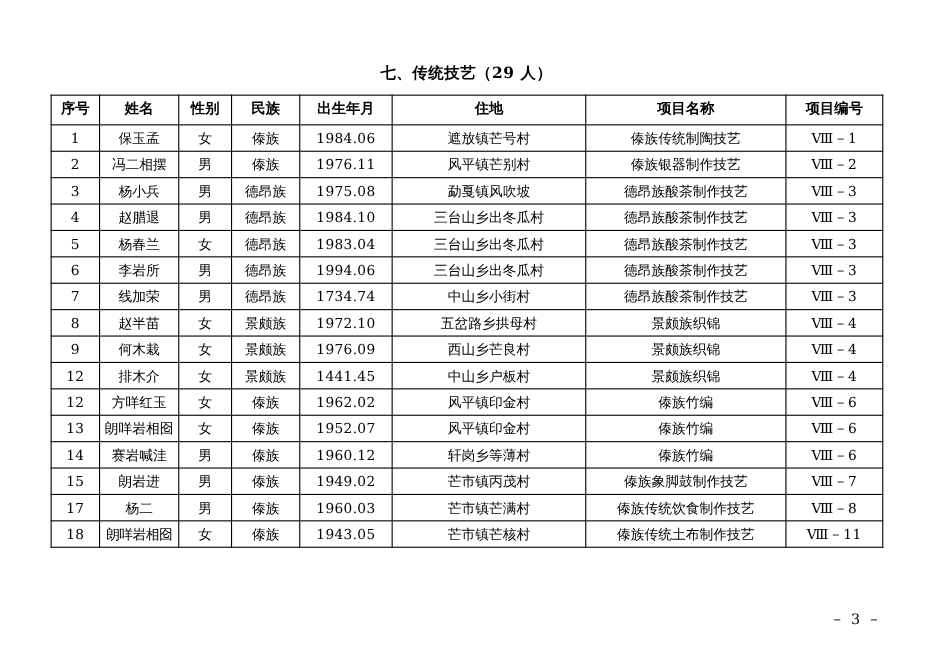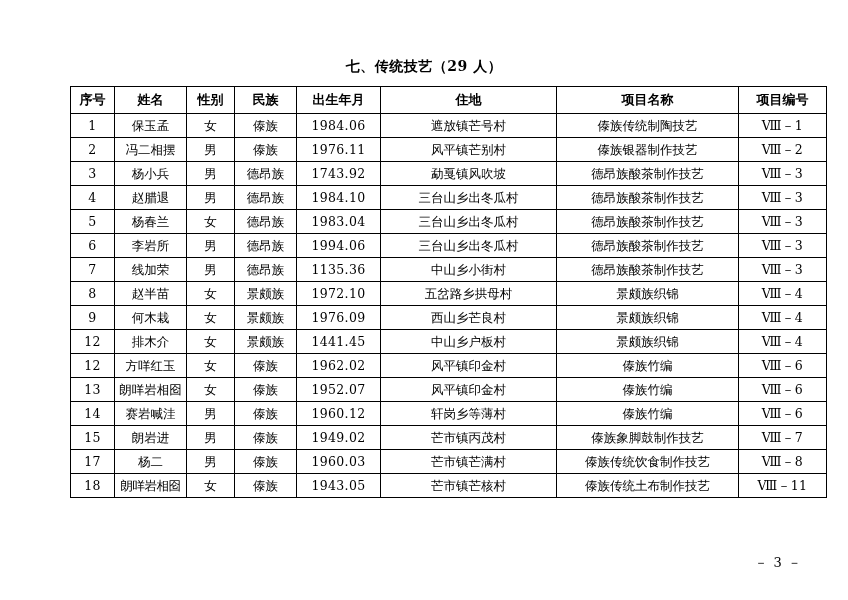--- a/index.html
+++ b/index.html
@@ -31,21 +31,20 @@
     padding-top: 58px;
     padding-bottom: 10px;
   }
   .table-wrap {
     padding: 0 46px;
   }
   table.roster {
     border-collapse: collapse;
     width: 756px;
     table-layout: fixed;
-    margin-left: 24px;
   }
   table.roster th, table.roster td {
     border: 1px solid #000000;
     text-align: center;
     vertical-align: middle;
     font-size: 12.5px;
     line-height: 1.1;
     height: 23px;
     padding: 0 1px;
     overflow: hidden;
@@ -135,21 +134,21 @@
             <td class="birth">1976.11</td>
             <td>风平镇芒别村</td>
             <td>傣族银器制作技艺</td>
             <td class="code">Ⅷ－2</td>
           </tr>
           <tr>
             <td class="num">3</td>
             <td>杨小兵</td>
             <td>男</td>
             <td>德昂族</td>
-            <td class="birth">1743.92</td>
+            <td class="birth">1975.08</td>
             <td>勐戛镇风吹坡</td>
             <td>德昂族酸茶制作技艺</td>
             <td class="code">Ⅷ－3</td>
           </tr>
           <tr>
             <td class="num">4</td>
             <td>赵腊退</td>
             <td>男</td>
             <td>德昂族</td>
             <td class="birth">1984.10</td>
@@ -175,21 +174,21 @@
             <td class="birth">1994.06</td>
             <td>三台山乡出冬瓜村</td>
             <td>德昂族酸茶制作技艺</td>
             <td class="code">Ⅷ－3</td>
           </tr>
           <tr>
             <td class="num">7</td>
             <td>线加荣</td>
             <td>男</td>
             <td>德昂族</td>
-            <td class="birth">1135.36</td>
+            <td class="birth">1734.74</td>
             <td>中山乡小街村</td>
             <td>德昂族酸茶制作技艺</td>
             <td class="code">Ⅷ－3</td>
           </tr>
           <tr>
             <td class="num">8</td>
             <td>赵半苗</td>
             <td>女</td>
             <td>景颇族</td>
             <td class="birth">1972.10</td>

